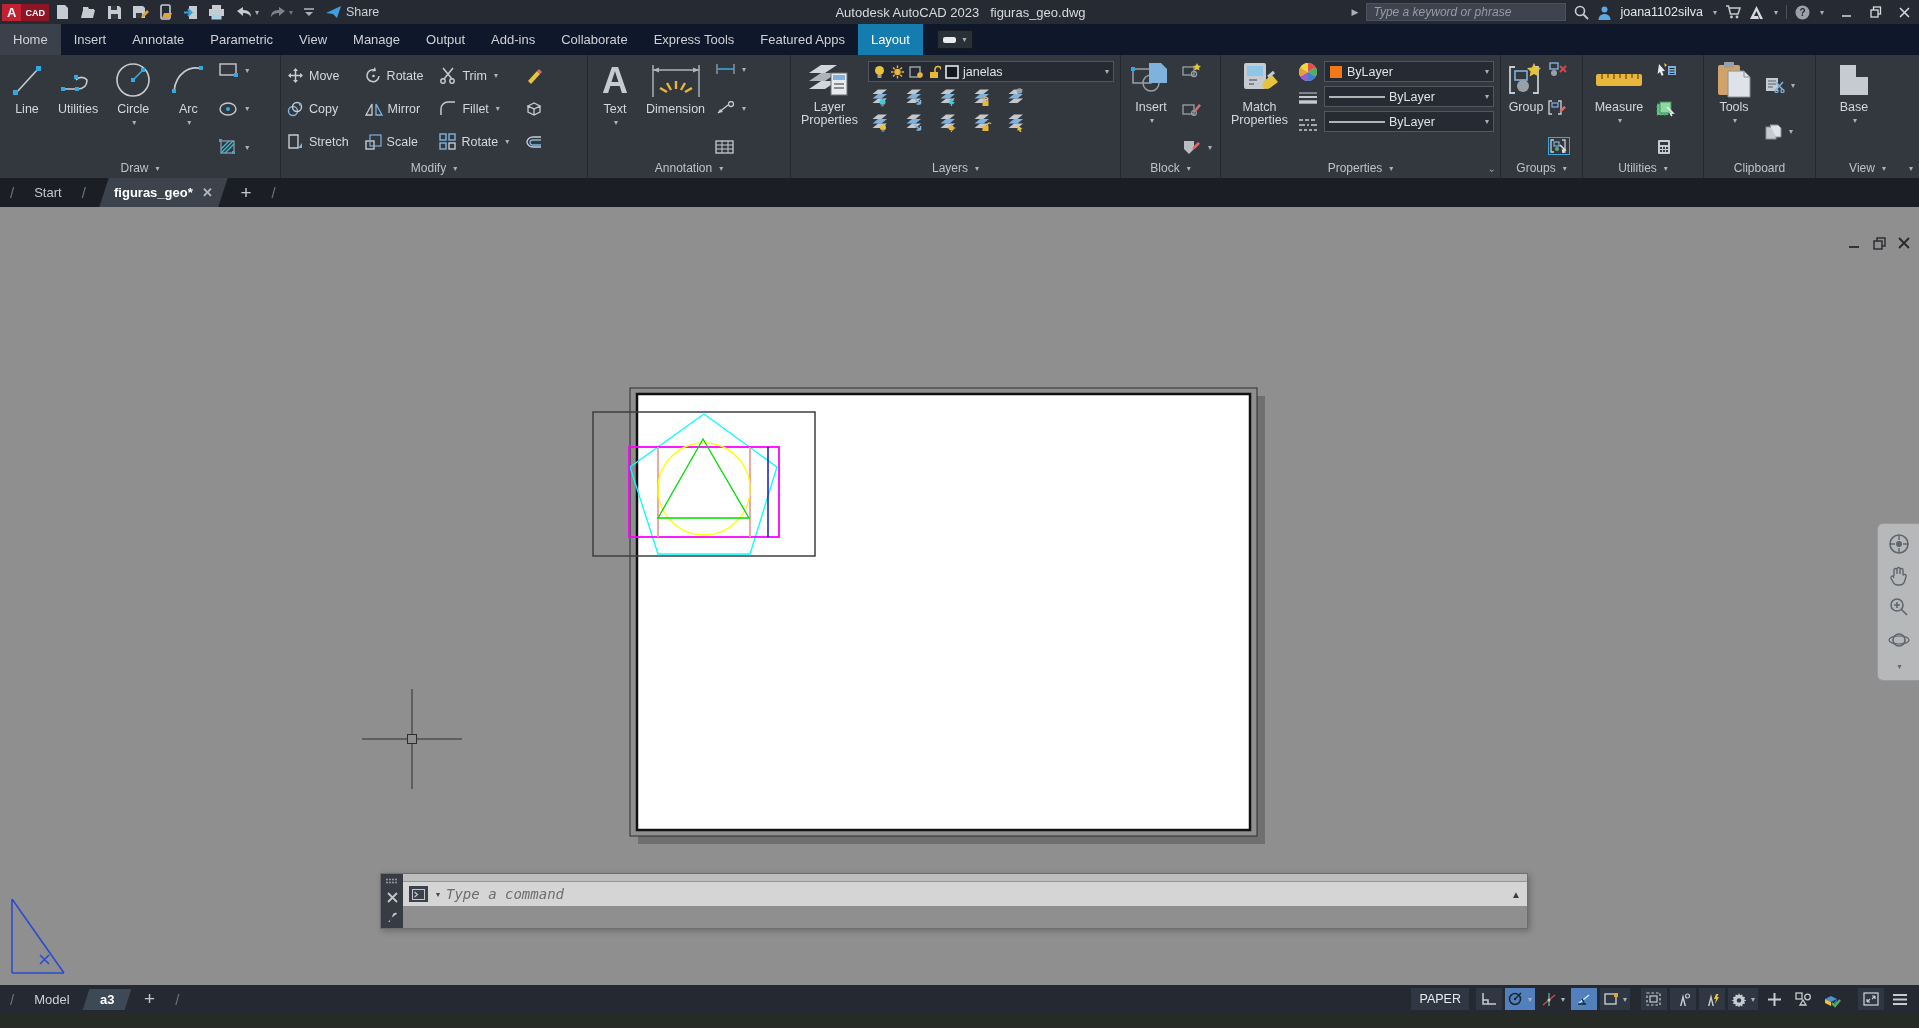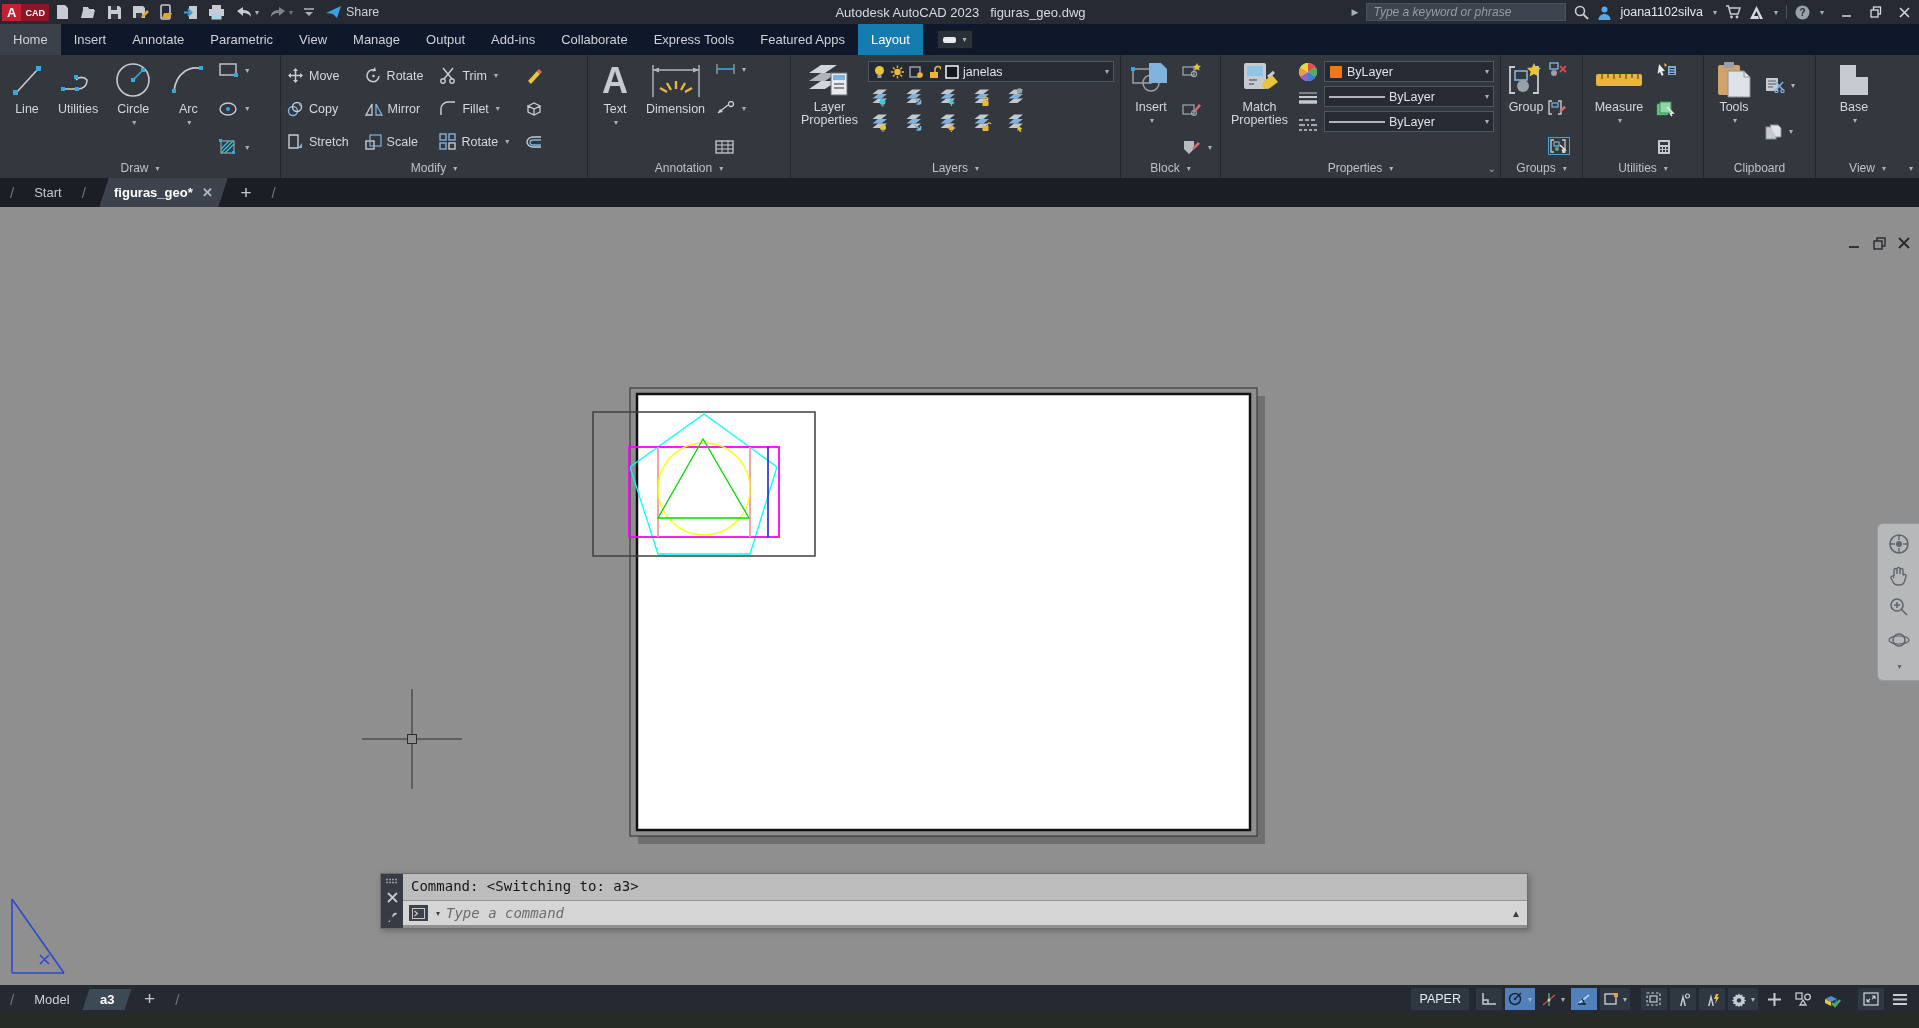--- a/index.html
+++ b/index.html
@@ -944,21 +944,20 @@
         </svg>
       <svg width="11" height="11" viewBox="0 0 11 11">
         <path d="M1 1 L10 10 M10 1 L1 10" stroke="#c3c7cc" stroke-width="1.8"></path>
         </svg>
       <svg width="13" height="13" viewBox="0 0 13 13" style="margin-top:auto;">
         <path d="M11 2 a3.5 3.5 0 0 0 -4.5 4.5 L2 11 l2-.2 .2-2 4.5-4.5 A3.5 3.5 0 0 0 11 2 z" fill="#c3c7cc"></path>
         </svg>
     </div>
     <div class="cmd-main">
       <div class="cmd-hist">
-        <div>Command:  &lt;Switching to: a3&gt;</div>
       </div>
       <div class="cmd-input">
         <span class="cmd-ico">
           <svg width="13" height="11" viewBox="0 0 13 11">
               <rect x="0.5" y="0.5" width="12" height="10" fill="none" stroke="#c3c7cc"></rect>
               <path d="M2.5 3 l3 2.5 -3 2.5" fill="none" stroke="#c3c7cc" stroke-width="1.2"></path>
             </svg>
           </span>
         <span class="caret" style="color:#444;">▾</span>
         <input placeholder="Type a command" style="">

